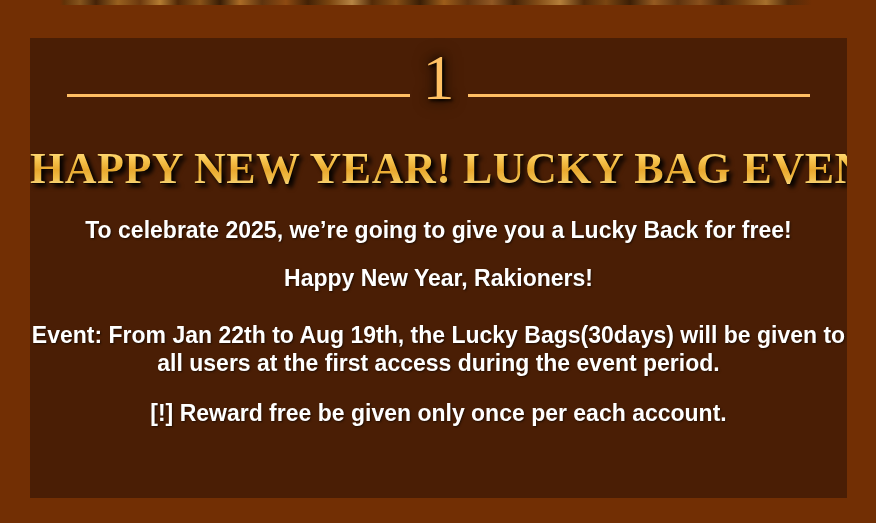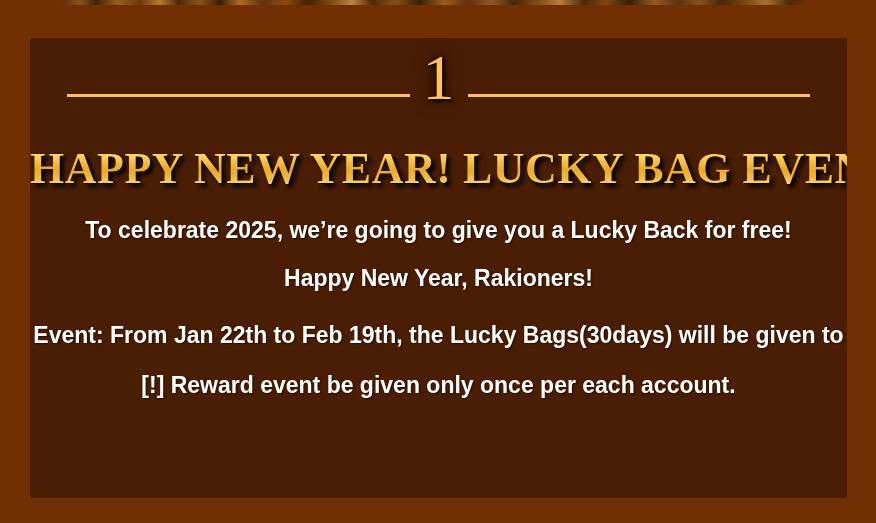--- a/index.html
+++ b/index.html
@@ -148,21 +148,22 @@
 
     <p id="body-intro" class="body-block">
       <span class="line">To celebrate 2025, we’re going to give you a Lucky Back for free!</span>
     </p>
 
     <p id="body-greeting" class="body-block">
       <span class="line">Happy New Year, Rakioners!</span>
     </p>
 
     <p id="body-event" class="body-block">
-      <span class="line">Event: From Jan 22th to Feb 19th, the Lucky Bags(30days) will be given to</span>
+      <span class="line">Event: From Jan 22th to Aug 19th, the Lucky Bags(30days) will be given to</span>
+      <span class="line">all users at the first access during the event period.</span>
     </p>
 
     <p id="body-notes" class="body-block">
-      <span class="line">[!] Reward event be given only once per each account.</span>
+      <span class="line">[!] Reward free be given only once per each account.</span>
     </p>
 
   </div>
 </div>
 
 </body></html>

